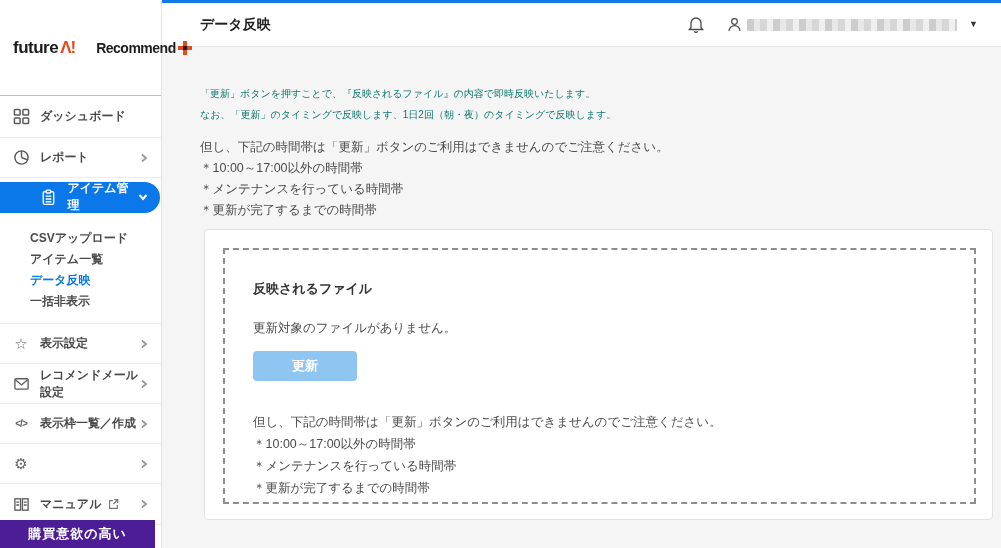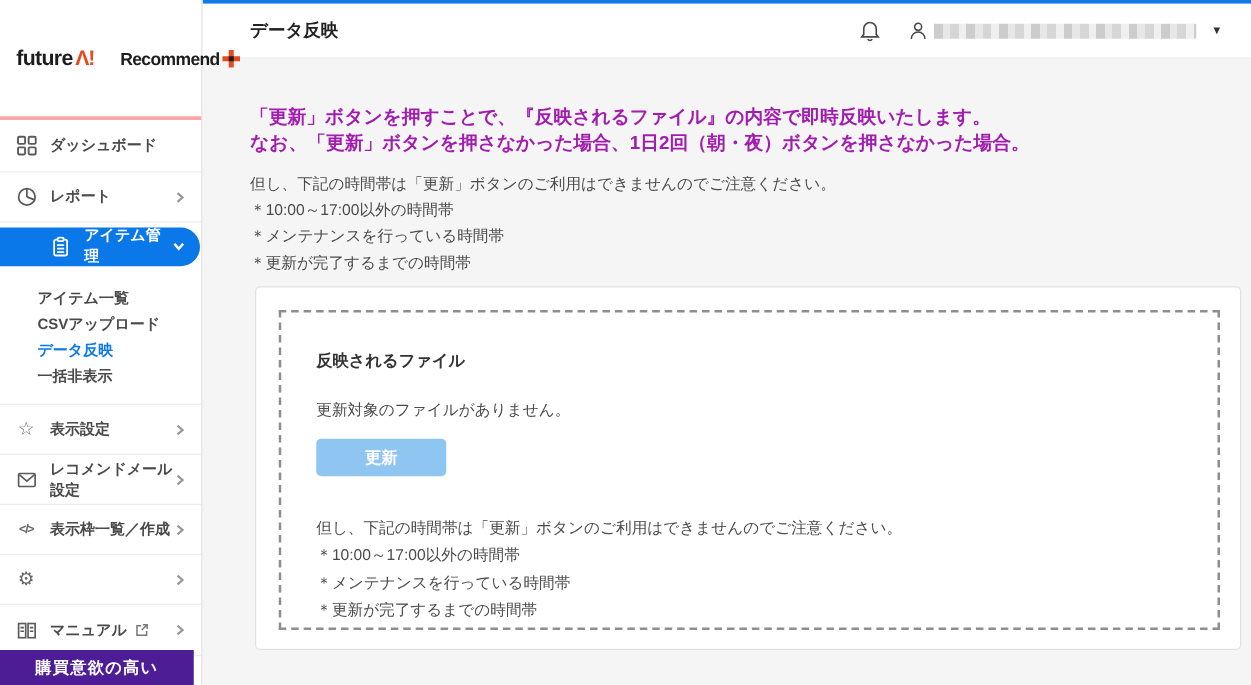--- a/index.html
+++ b/index.html
@@ -2,21 +2,21 @@
 <html><head>
 <meta charset="utf-8">
 <style>
   * { margin:0; padding:0; box-sizing:border-box; }
   html,body { background:#fff; }
   body { font-family:"Liberation Sans","DejaVu Sans",sans-serif; }
   .app { position:relative; width:1001px; height:548px; overflow:hidden; background:#f5f5f6; }
 
   
   .sidebar { position:absolute; left:0; top:0; width:162px; height:548px; background:#fff; border-right:1px solid #e2e2e4; z-index:5; }
-  .logo { height:96px; display:flex; align-items:center; padding-left:13px; border-bottom:3px solid #fca5a5; cursor:pointer; }
+  .logo { height:96px; display:flex; align-items:center; padding-left:13px; border-bottom:1px solid #fca5a5; cursor:pointer; }
   .logo .lg-future { font-size:17px; font-weight:bold; color:#1d1d1d; letter-spacing:-0.5px; }
   .logo .lg-ai { font-size:17px; font-weight:bold; color:#e8491d; letter-spacing:-1px; margin-left:2px; }
   .logo .lg-rec { font-size:14px; font-weight:bold; color:#1d1d1d; letter-spacing:-0.5px; margin-left:21px; }
   .logo-plus { position:relative; width:14px; height:14px; margin-left:2px; }
   .logo-plus .h { position:absolute; left:0; top:5px; width:14px; height:4px; background:#e8491d; }
   .logo-plus .v { position:absolute; left:5px; top:0; width:4px; height:14px; background:#e8491d; }
   .logo-plus .c { position:absolute; left:5px; top:5px; width:4px; height:4px; background:#1d1d1d; }
 
   .nav-row { display:flex; align-items:center; height:40px; padding:0 13px 0 12px; cursor:pointer; border-bottom:1px solid #ededed; color:#4a4a4a; }
   .nav-row.first { height:42px; }
@@ -46,21 +46,21 @@
   .page-title { font-size:14px; font-weight:bold; color:#222; padding-left:38px; }
   .top-right { margin-left:auto; display:flex; align-items:center; padding-right:23px; }
   .bell-btn { display:flex; align-items:center; margin-right:21px; cursor:pointer; }
   .account { display:flex; align-items:center; cursor:pointer; }
   .account .person { margin-right:4px; display:flex; align-items:center; }
   .redacted { width:210px; height:12px; border-radius:1px;
     background:repeating-linear-gradient(90deg,#cccccc 0 7px,#e7e7e7 7px 13px,#d6d6d6 13px 20px,#efefef 20px 26px); }
   .caret { margin-left:12px; font-size:9px; color:#333; line-height:1; }
 
   .main { padding:36px 0 0 38px; }
-  .intro p { font-size:15px; color:#a21caf; line-height:21px;font-weight:bold; }
+  .intro p { font-size:10px; color:#0f766e; line-height:21px; }
   .caution { margin-top:12px; }
   .caution p { font-size:12.5px; color:#4b4b4b; line-height:21px; }
 
   .card { margin:8px 8px 16px 4px; width:789px; height:291px; background:#fff; border:1px solid #e2e2e3; border-radius:4px; position:relative; }
   .dashed { position:absolute; left:18px; right:16px; top:18px; bottom:15px; border:2px dashed #8e8e8e; padding:30px 0 0 28px; }
   .card-heading { font-size:13px; font-weight:bold; color:#333; }
   .empty-msg { margin-top:22px; font-size:12.5px; color:#4b4b4b; }
   .update-btn { margin-top:14px; width:104px; height:30px; background:#8fc5f1; border:none; border-radius:4px; color:#fff; font-size:13px; font-weight:bold; font-family:inherit; cursor:default; display:block; }
   .card-caution { margin-top:30px; }
   .card-caution p { font-size:12.5px; color:#4b4b4b; line-height:22px; }
@@ -129,22 +129,22 @@
       </span>
       <span class="lbl">アイテム管理</span>
       <span class="chev">
         <svg width="10" height="8" viewBox="0 0 10 8">
             <polyline points="1.5,2 5,6 8.5,2" fill="none" stroke="#fff" stroke-width="2"></polyline>
           </svg>
       </span>
     </div>
 
     <div class="submenu">
+      <a class="sub-item">CSVアップロード</a>
       <a class="sub-item">アイテム一覧</a>
-      <a class="sub-item">CSVアップロード</a>
       <a class="sub-item active">データ反映</a>
       <a class="sub-item">一括非表示</a>
     </div>
 
     <div class="nav-row">
       <span class="ico">
           <span class="glyph-ico">☆</span>
         </span>
       <span class="lbl">表示設定</span>
       <span class="chev">
@@ -250,21 +250,21 @@
           </span>
           <span class="redacted"></span>
           <span class="caret">▼</span>
         </span>
       </div>
     </header>
 
     <main class="main">
       <div class="intro">
         <p>「更新」ボタンを押すことで、『反映されるファイル』の内容で即時反映いたします。</p>
-        <p>なお、「更新」ボタンを押さなかった場合、1日2回（朝・夜）ボタンを押さなかった場合。</p>
+        <p>なお、「更新」のタイミングで反映します、1日2回（朝・夜）のタイミングで反映します。</p>
       </div>
 
       <div class="caution">
         <p>但し、下記の時間帯は「更新」ボタンのご利用はできませんのでご注意ください。</p>
         <p>＊10:00～17:00以外の時間帯</p>
         <p>＊メンテナンスを行っている時間帯</p>
         <p>＊更新が完了するまでの時間帯</p>
       </div>
 
       <section class="card">

